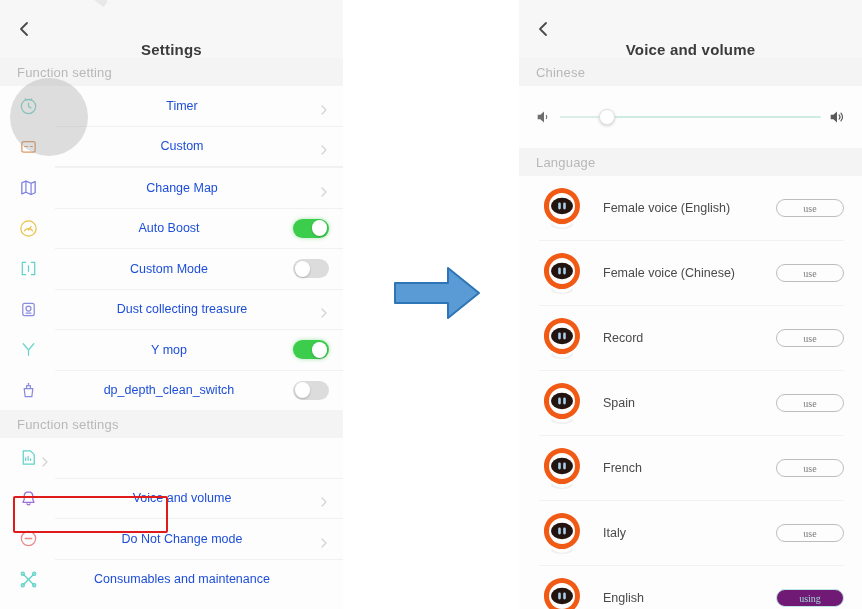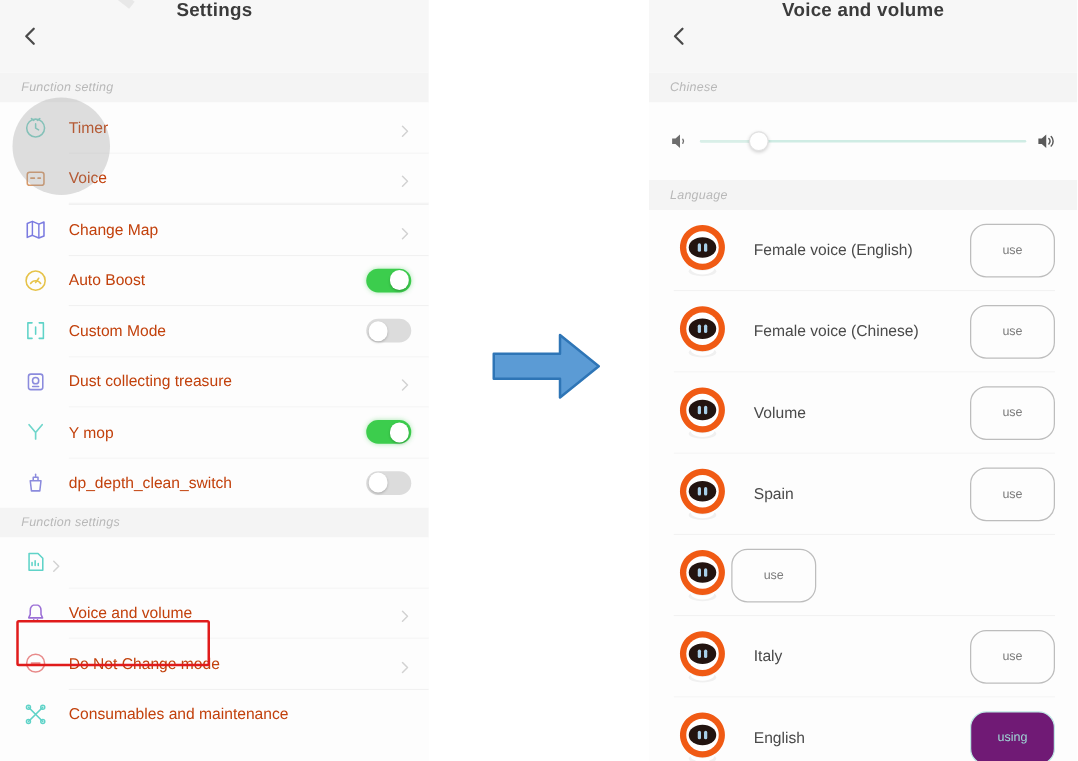--- a/index.html
+++ b/index.html
@@ -16,46 +16,46 @@
     position:absolute; top:0; height:609px;
     background:#fdfdfd;
     overflow:hidden;
   }
   #panel-left  { left:0;   width:343px; }
   #panel-right { left:519px; width:343px; }
 
   .panel-header {
     position:relative; height:58px;
     background:#f7f7f7;
-    display:flex; align-items:flex-start; justify-content:center;
+    display:flex; align-items:flex-end; justify-content:center;
   }
   .back-chevron {
     position:absolute; left:15px; top:50%; transform:translateY(-50%);
     width:18px; height:18px; cursor:pointer;
   }
   .back-chevron svg { display:block; }
   .panel-title {
     font-size:15px; font-weight:bold; color:#3b3b3b; letter-spacing:.2px;
   }
 
   .section-band {
     background:#f4f4f4;
     padding:7px 0 6px 17px;
-    font-size:10px; color:#b8b8b8; letter-spacing:.2px;font-style:italic;
+    font-size:13px; color:#b8b8b8; letter-spacing:.2px;
   }
 
   
   .srow {
     display:flex; align-items:center;
     height:39.5px; padding:0 14px 0 17px;
     background:#fdfdfd;
     position:relative; cursor:pointer;
   }
   .srow .ico { width:23px; height:23px; flex:0 0 23px; display:flex; align-items:center; justify-content:center; }
-  .srow .lbl { margin-left:15px; font-size:12.5px; color:#c2410c; flex:1; white-space:nowrap; }
+  .srow .lbl { margin-left:5px; font-size:12.5px; color:#1d4ed8; flex:1; white-space:nowrap;text-align:center; }
   .srow .chev { width:10px; height:10px; opacity:.55; }
   .row-sep { height:1px; background:#f1f1f1; margin-left:55px; }
 
   
   .toggle { width:36px; height:19px; border-radius:10px; position:relative; flex:0 0 36px; cursor:pointer; }
   .toggle.on  { background:#3ccd4d; box-shadow:0 0 4px rgba(60,205,77,.45); }
   .toggle.off { background:#dcdcdc; }
   .toggle .knob { position:absolute; top:1.6px; width:15.8px; height:15.8px; border-radius:50%; background:#fff; box-shadow:0 1px 2px rgba(0,0,0,.22); }
   .toggle.on  .knob { right:1.6px; }
   .toggle.off .knob { left:1.6px; }
@@ -83,25 +83,25 @@
 
   
   .vrow {
     display:flex; align-items:center;
     height:64px; padding:0 18px 0 20px;
     background:#fdfdfd; position:relative; cursor:pointer;
   }
   .avatar { width:46px; height:46px; flex:0 0 46px; position:relative; }
   .vname { margin-left:18px; font-size:12.5px; color:#4a4a4a; flex:1; white-space:nowrap; }
   .use-btn {
-    width:68px; height:43px; border-radius:13px;
+    width:68px; height:18px; border-radius:13px;
     border:1px solid #bdbdbd; background:#fdfdfd;
     font-size:10px; color:#7d7d7d;
     display:flex; align-items:center; justify-content:center;
-    flex:0 0 68px; cursor:pointer; font-family:Liberation Sans, sans-serif;
+    flex:0 0 68px; cursor:pointer; font-family:Liberation Serif, serif;
   }
   .use-btn.using { border-color:#bfe7e4; background:#701a75; color:#9fd9d6; }
   .vrow-sep { height:1px; background:#f2f2f2; margin-left:20px; margin-right:18px; }
 
   
   #arrow { position:absolute; left:393px; top:262px; width:88px; height:62px; }
 
   
   .wm-circle {
     position:absolute; border-radius:50%;
@@ -152,21 +152,21 @@
     </div>
     <div class="row-sep"></div>
 
     <div class="srow">
       <span class="ico">
         <svg viewBox="0 0 22 22" width="21" height="21">
             <rect x="4" y="6" width="14" height="11" rx="2" fill="none" stroke="#d79a6a" stroke-width="1.3"></rect>
             <path d="M7 11 h3 M13 11 h2" stroke="#d79a6a" stroke-width="1.3" stroke-linecap="round"></path>
           </svg>
       </span>
-      <span class="lbl">Voice</span>
+      <span class="lbl">Custom</span>
       <span class="chev">
         <svg viewBox="0 0 10 10" width="10" height="10">
             <path d="M3 1 L7 5 L3 9" fill="none" stroke="#b0b0b0" stroke-width="1.2" stroke-linecap="round" stroke-linejoin="round"></path>
           </svg>
       </span>
     </div>
     <div class="row-sep"></div>
 
     <div class="row-sep"></div>
 
@@ -410,21 +410,21 @@
         <svg viewBox="0 0 46 46" width="46" height="46">
           <ellipse cx="23" cy="40" rx="11" ry="4" fill="#f0f0f0"></ellipse>
           <path d="M23 3 a18 18 0 1 1 -0.1 0 Z" fill="#f05a14"></path>
           <path d="M12.5 36 a17 17 0 0 0 21 0 l-2 4 a15 15 0 0 1 -17 0 Z" fill="#ffffff"></path>
           <circle cx="23" cy="21" r="13" fill="#ffffff"></circle>
           <ellipse cx="23" cy="21" rx="11" ry="8.2" fill="#231410"></ellipse>
           <rect x="19.2" y="17.6" width="2.6" height="6.8" rx="1.3" fill="#a8cfe8"></rect>
           <rect x="24.2" y="17.6" width="2.6" height="6.8" rx="1.3" fill="#a8cfe8"></rect>
         </svg>
       </span>
-      <span class="vname">Volume</span>
+      <span class="vname">Record</span>
       <span class="use-btn">use</span>
     </div>
     <div class="vrow-sep"></div>
 
     <div class="vrow">
       <span class="avatar">
         <svg viewBox="0 0 46 46" width="46" height="46">
           <ellipse cx="23" cy="40" rx="11" ry="4" fill="#f0f0f0"></ellipse>
           <path d="M23 3 a18 18 0 1 1 -0.1 0 Z" fill="#f05a14"></path>
           <path d="M12.5 36 a17 17 0 0 0 21 0 l-2 4 a15 15 0 0 1 -17 0 Z" fill="#ffffff"></path>
@@ -444,20 +444,21 @@
         <svg viewBox="0 0 46 46" width="46" height="46">
           <ellipse cx="23" cy="40" rx="11" ry="4" fill="#f0f0f0"></ellipse>
           <path d="M23 3 a18 18 0 1 1 -0.1 0 Z" fill="#f05a14"></path>
           <path d="M12.5 36 a17 17 0 0 0 21 0 l-2 4 a15 15 0 0 1 -17 0 Z" fill="#ffffff"></path>
           <circle cx="23" cy="21" r="13" fill="#ffffff"></circle>
           <ellipse cx="23" cy="21" rx="11" ry="8.2" fill="#231410"></ellipse>
           <rect x="19.2" y="17.6" width="2.6" height="6.8" rx="1.3" fill="#a8cfe8"></rect>
           <rect x="24.2" y="17.6" width="2.6" height="6.8" rx="1.3" fill="#a8cfe8"></rect>
         </svg>
       </span>
+      <span class="vname">French</span>
       <span class="use-btn">use</span>
     </div>
     <div class="vrow-sep"></div>
 
     <div class="vrow">
       <span class="avatar">
         <svg viewBox="0 0 46 46" width="46" height="46">
           <ellipse cx="23" cy="40" rx="11" ry="4" fill="#f0f0f0"></ellipse>
           <path d="M23 3 a18 18 0 1 1 -0.1 0 Z" fill="#f05a14"></path>
           <path d="M12.5 36 a17 17 0 0 0 21 0 l-2 4 a15 15 0 0 1 -17 0 Z" fill="#ffffff"></path>

